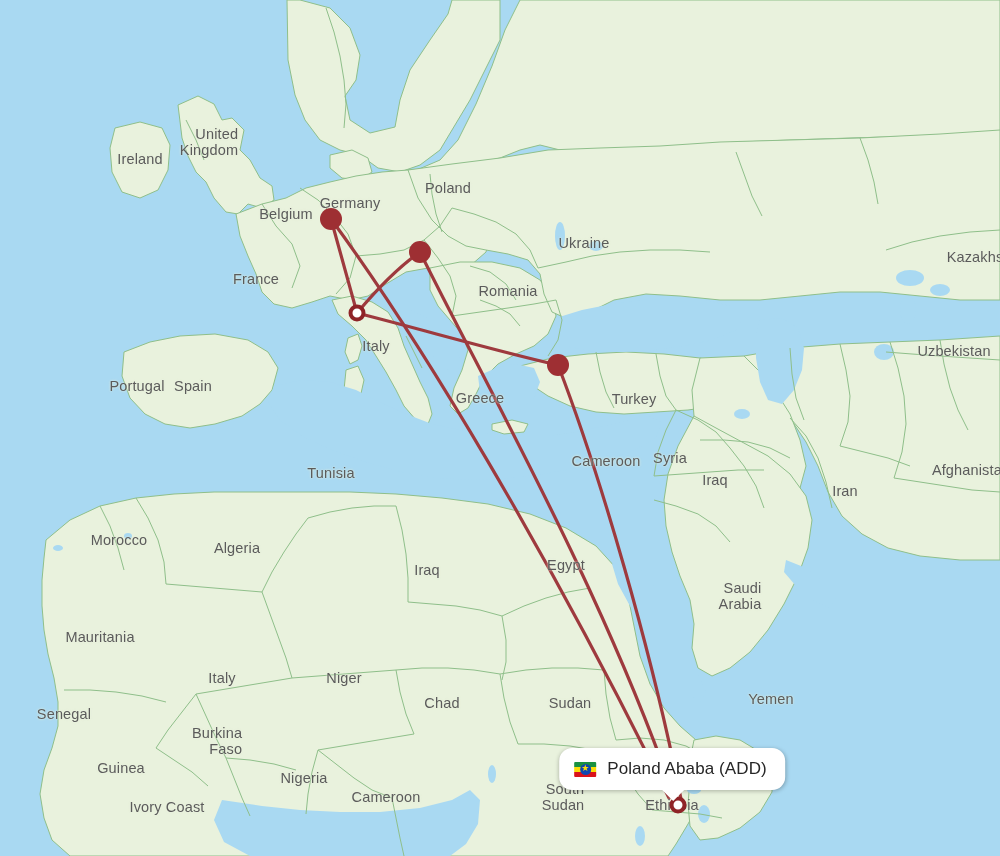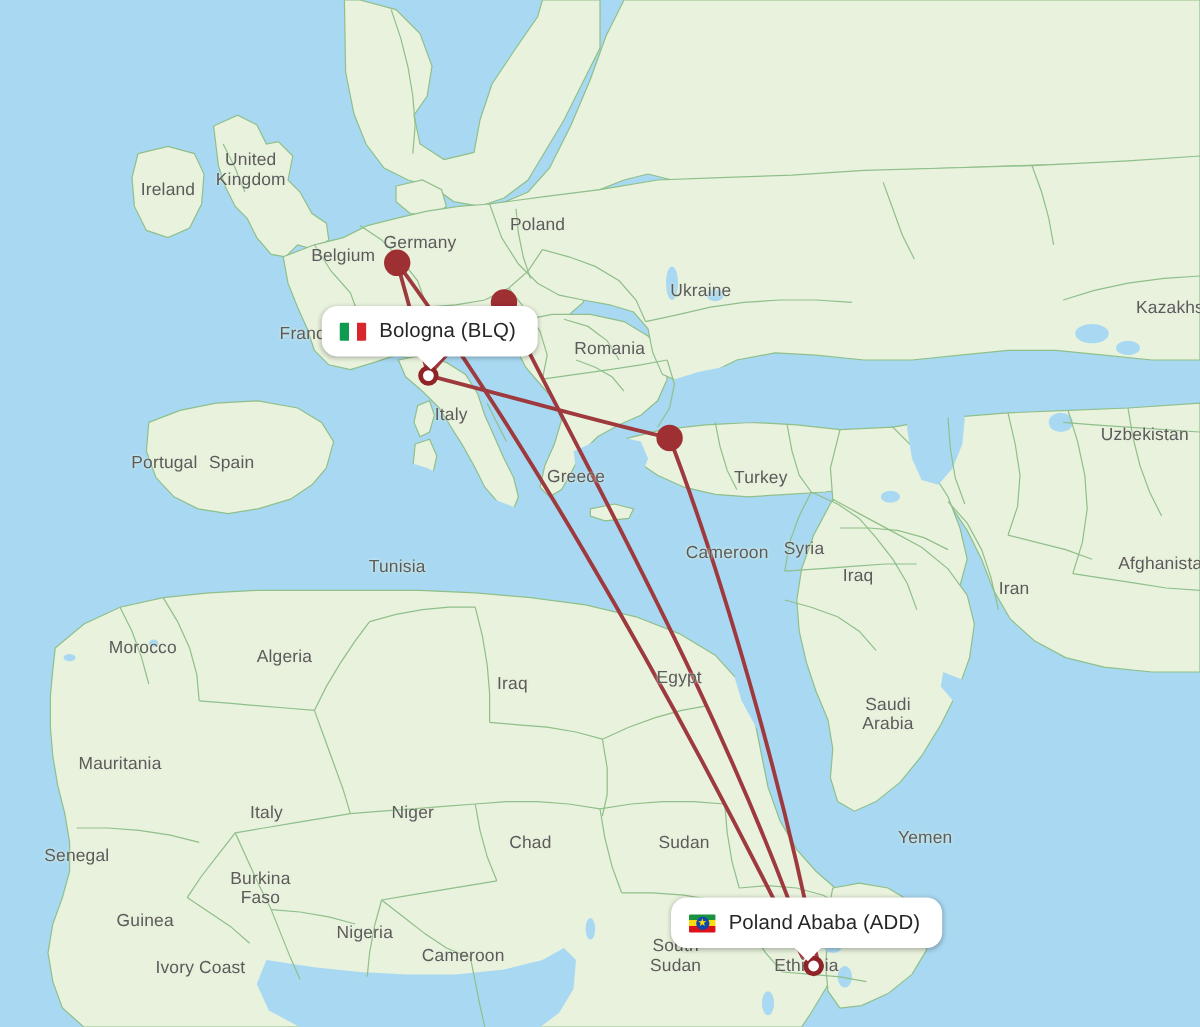--- a/index.html
+++ b/index.html
@@ -17,21 +17,21 @@
   }
   #map-svg { position:absolute; top:0; left:0; width:1000px; height:856px; }
 
   
   .country-label {
     position:absolute;
     color:#5b5b5b;
     font-size:14.5px;
     font-family:"Liberation Sans", sans-serif;
     white-space:pre;
-    text-align:center;
+    text-align:right;
     transform:translate(-50%,-50%);
     line-height:1.12;
     letter-spacing:0.15px;
     pointer-events:none;
     text-shadow:0 0 2px rgba(233,242,221,.75), 0 0 3px rgba(233,242,221,.6);
   }
 
   
   .marker-dot {
     position:absolute;
@@ -279,21 +279,21 @@
       <div class="country-label" style="left: 286px; top: 214px;">Belgium</div>
       <div class="country-label" style="left: 350px; top: 203px;">Germany</div>
       <div class="country-label" style="left: 448px; top: 188px;">Poland</div>
       <div class="country-label" style="left: 584px; top: 243px;">Ukraine</div>
       <div class="country-label" style="left: 256px; top: 279px;">France</div>
       <div class="country-label" style="left: 508px; top: 291px;">Romania</div>
       <div class="country-label" style="left: 975px; top: 257px;">Kazakhs</div>
       <div class="country-label" style="left: 376px; top: 346px;">Italy</div>
       <div class="country-label" style="left: 480px; top: 398px;">Greece</div>
       <div class="country-label" style="left: 634px; top: 399px;">Turkey</div>
-      <div class="country-label" style="left: 954px; top: 363px;">Uzbekistan</div>
+      <div class="country-label" style="left: 954px; top: 351px;">Uzbekistan</div>
       <div class="country-label" style="left: 137px; top: 386px;">Portugal</div>
       <div class="country-label" style="left: 193px; top: 386px;">Spain</div>
       <div class="country-label" style="left: 606px; top: 461px;">Cameroon</div>
       <div class="country-label" style="left: 670px; top: 458px;">Syria</div>
       <div class="country-label" style="left: 715px; top: 480px;">Iraq</div>
       <div class="country-label" style="left: 845px; top: 491px;">Iran</div>
       <div class="country-label" style="left: 971px; top: 470px;">Afghanistan</div>
       <div class="country-label" style="left: 331px; top: 473px;">Tunisia</div>
       <div class="country-label" style="left: 119px; top: 540px;">Morocco</div>
       <div class="country-label" style="left: 237px; top: 548px;">Algeria</div>
@@ -320,24 +320,20 @@
     </div>
 
   <div id="markers-layer">
       <div class="marker-ring" style="left: 357px; top: 313px; width: 17px; height: 17px;"></div>
       <div class="marker-ring" style="left: 678px; top: 805px; width: 17px; height: 17px;"></div>
       <div class="marker-dot" style="left: 331px; top: 219px; width: 22px; height: 22px;"></div>
       <div class="marker-dot" style="left: 420px; top: 252px; width: 22px; height: 22px;"></div>
       <div class="marker-dot" style="left: 558px; top: 365px; width: 22px; height: 22px;"></div>
     </div>
 
-  <div class="callout" id="callout-origin" style="left: 358px; top: 297px;">
-    <span class="flag flag-it"></span>
-    <span class="callout-text">Bologna (BLQ)</span>
-  </div>
 
   <div class="callout" id="callout-destination" style="left: 672px; top: 790px;">
     <span class="flag flag-et">
         <span class="star">★</span>
       </span>
     <span class="callout-text">Poland Ababa (ADD)</span>
   </div>
 
 </div>
 

